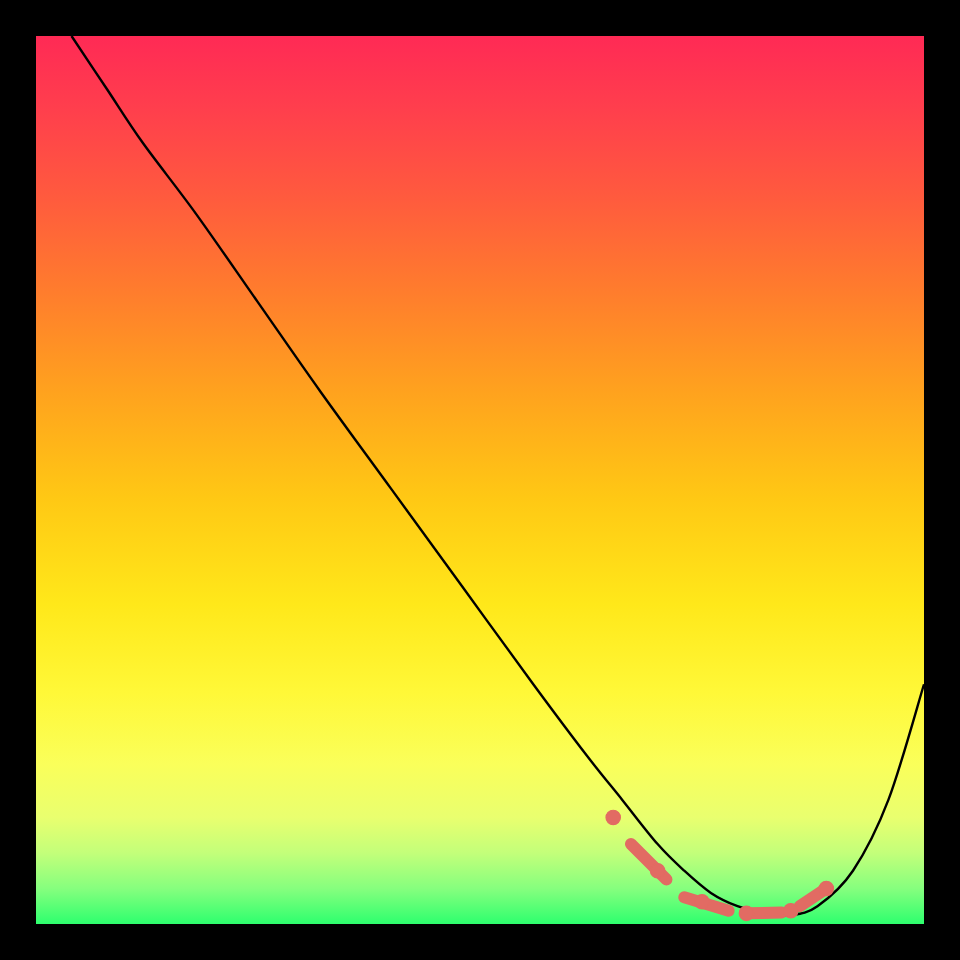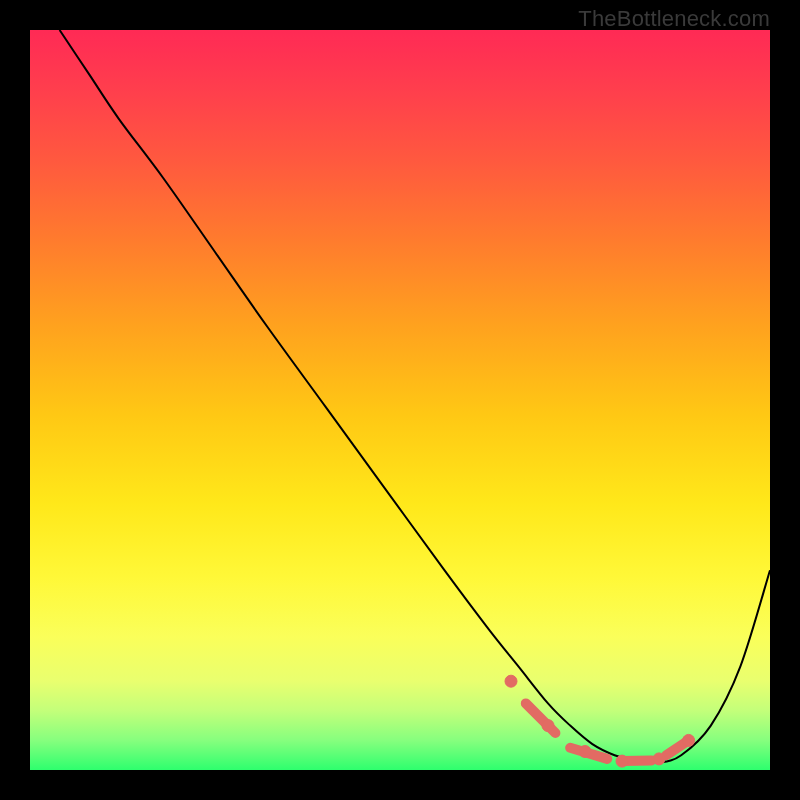--- a/index.html
+++ b/index.html
@@ -88,14 +88,13 @@
           <line x1="636.4" y1="725.2" x2="658.6" y2="710.4" class="pill"></line>
           <circle cx="481" cy="651.2" r="6" class="dot"></circle>
           <circle cx="518" cy="695.6" r="6" class="dot"></circle>
           <circle cx="555" cy="721.5" r="6" class="dot"></circle>
           <circle cx="592" cy="731.12" r="6" class="dot"></circle>
           <circle cx="629" cy="728.9" r="6" class="dot"></circle>
           <circle cx="658.6" cy="710.4" r="6" class="dot"></circle>
         </g>
     </svg>
   </div>
-  <div class="watermark">TheBottleneck.com</div>
 </div>
 
 </body></html>

